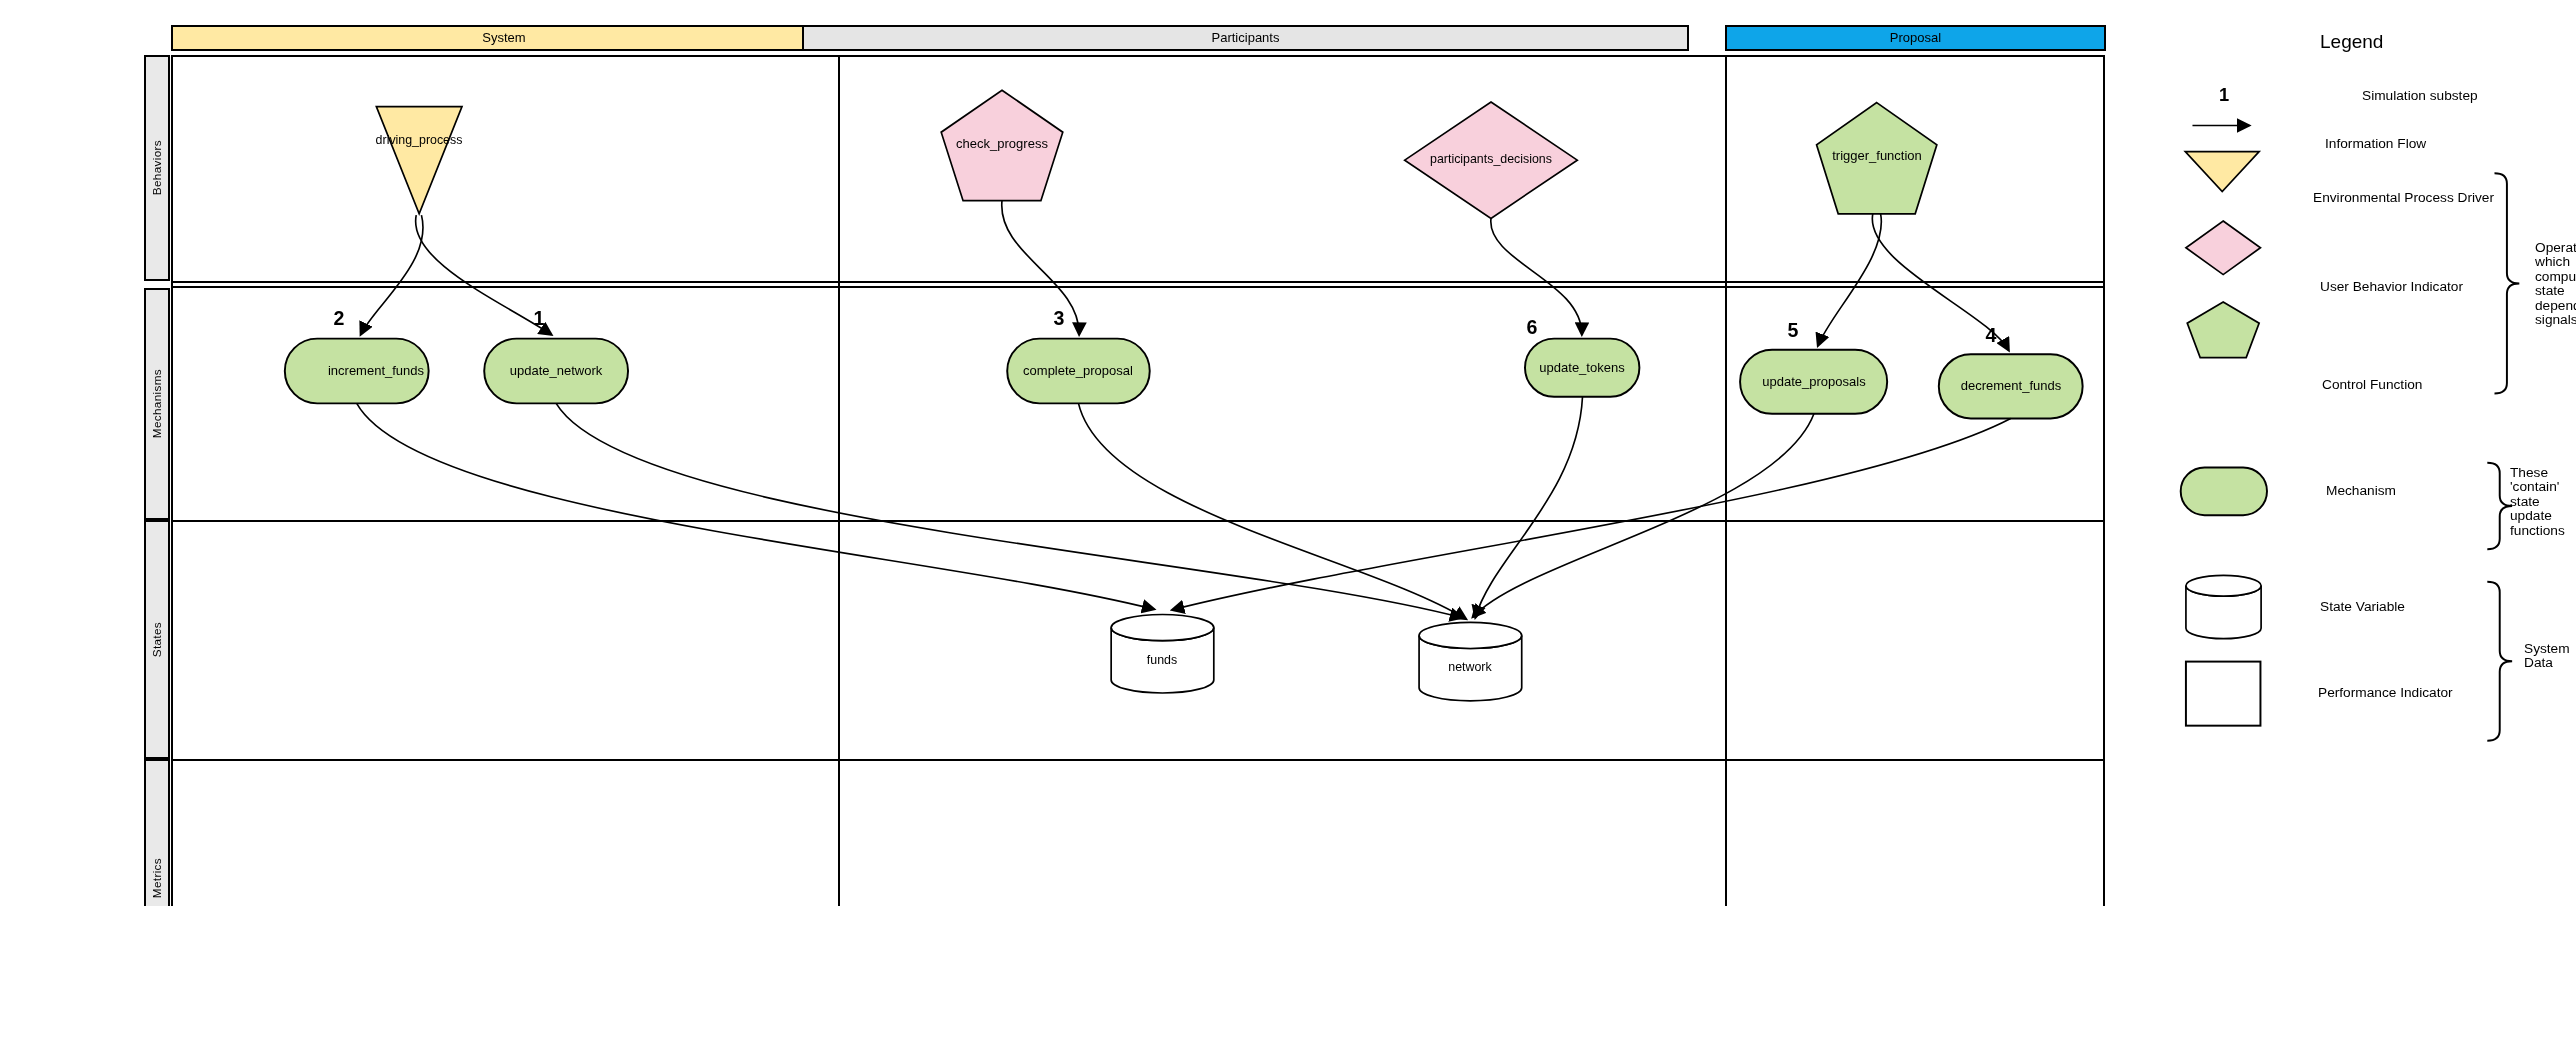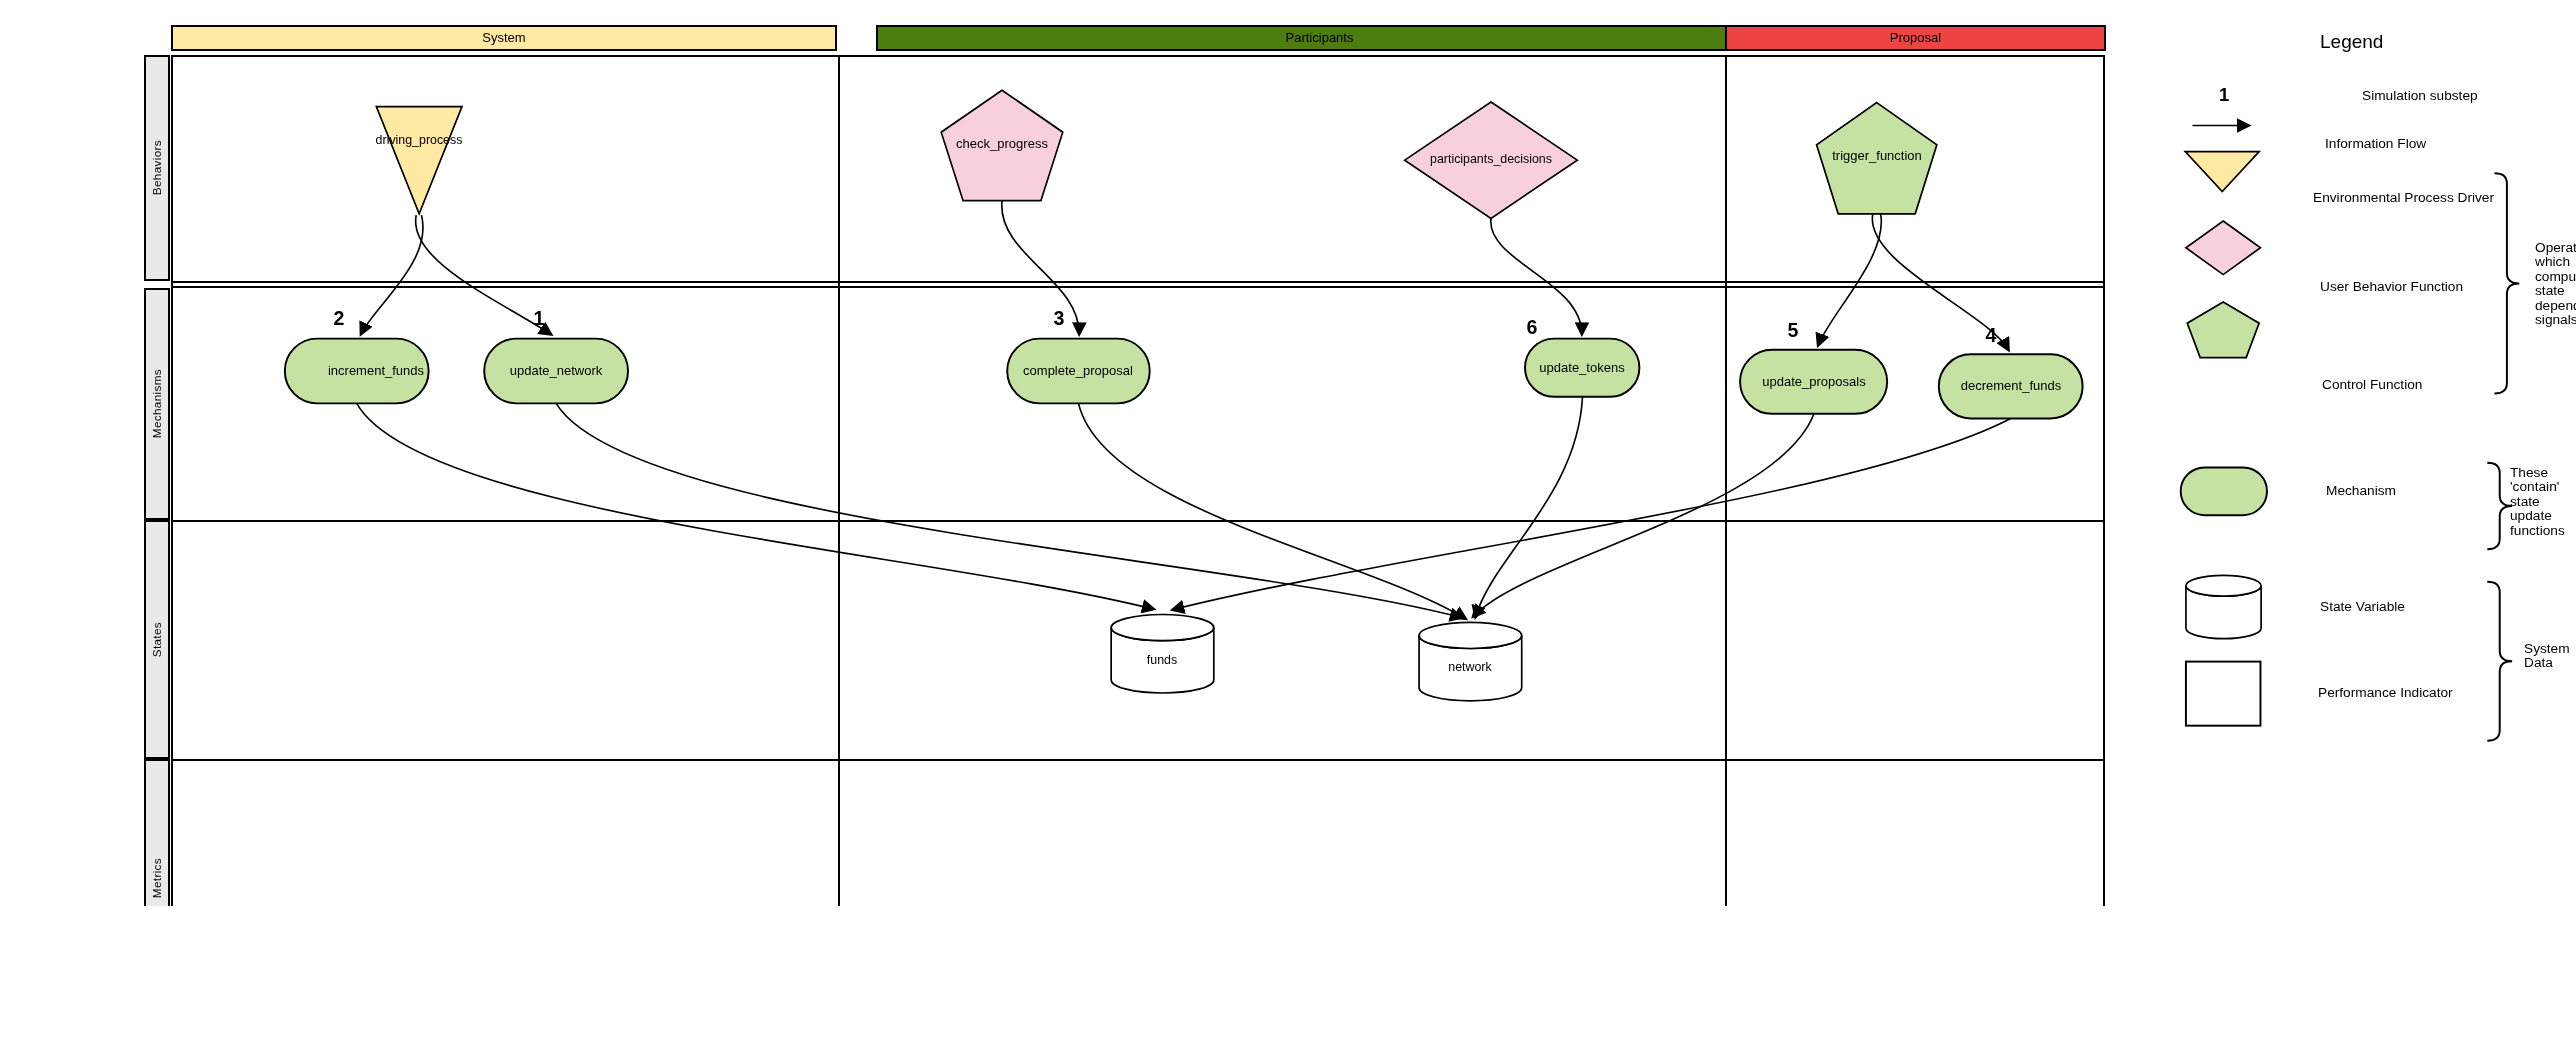--- a/index.html
+++ b/index.html
@@ -25,24 +25,24 @@
   svg{position:absolute;left:0;top:0}
 </style>
 </head>
 <body>
 
 <div class="canvas">
   <div id="grid-layer">
       <div class="abs hdr" style="left: 171px; top: 25px; width: 666px; height: 25.5px; background: rgb(255, 233, 163);">
         <div>System</div>
       </div>
-      <div class="abs hdr" style="left: 876px; top: 25px; width: 887px; height: 25.5px; background: #4d7c0f;">
+      <div class="abs hdr" style="left: 802px; top: 25px; width: 887px; height: 25.5px; background: #e5e5e5;">
         <div>Participants</div>
       </div>
-      <div class="abs hdr" style="left: 1725px; top: 25px; width: 381px; height: 25.5px; background: #ef4444;">
+      <div class="abs hdr" style="left: 1725px; top: 25px; width: 381px; height: 25.5px; background: #0ea5e9;">
         <div>Proposal</div>
       </div>
       <div class="abs strip" style="left: 144px; top: 55px; width: 26px; height: 226px;">
         <div class="striplab">Behaviors</div>
       </div>
       <div class="abs strip" style="left: 144px; top: 288px; width: 26px; height: 232px;">
         <div class="striplab">Mechanisms</div>
       </div>
       <div class="abs strip" style="left: 144px; top: 520px; width: 26px; height: 239px;">
         <div class="striplab">States</div>
@@ -119,21 +119,21 @@
       <div class="lbl" style="left: 1814px; top: 382px; font-size: 13px;">update_proposals</div>
       <div class="sub" style="left: 1793px; top: 330px;">5</div>
       <div class="lbl" style="left: 2011px; top: 386px; font-size: 13px;">decrement_funds</div>
       <div class="sub" style="left: 1991px; top: 335px;">4</div>
       <div class="lbl" style="left: 1162px; top: 661px; font-size: 12.4px;">funds</div>
       <div class="lbl" style="left: 1470px; top: 668px; font-size: 12.4px;">network</div>
       <div class="legnum" style="left: 2224px; top: 95px;">1</div>
       <div class="leglab" style="left: 2318px; top: 95px; margin-left: 44px;">Simulation substep</div>
       <div class="leglab" style="left: 2325px; top: 143px;">Information Flow</div>
       <div class="leglab" style="left: 2313px; top: 197px;">Environmental Process Driver</div>
-      <div class="leglab" style="left: 2320px; top: 286px;">User Behavior Function</div>
+      <div class="leglab" style="left: 2320px; top: 286px;">User Behavior Indicator</div>
       <div class="leglab" style="left: 2322px; top: 384px;">Control Function</div>
       <div class="leglab" style="left: 2326px; top: 490px;">Mechanism</div>
       <div class="leglab" style="left: 2320px; top: 606px;">State Variable</div>
       <div class="leglab" style="left: 2318px; top: 692px;">Performance Indicator</div>
       <div class="note" style="left: 2535px; top: 241px; width: 41px;">Operators which computes state dependent signals</div>
       <div class="note" style="left: 2510px; top: 466px; width: 52px;">These 'contain' state update functions</div>
       <div class="note" style="left: 2524px; top: 642px; width: 56px;">System Data</div>
     </div>
 </div>
 

